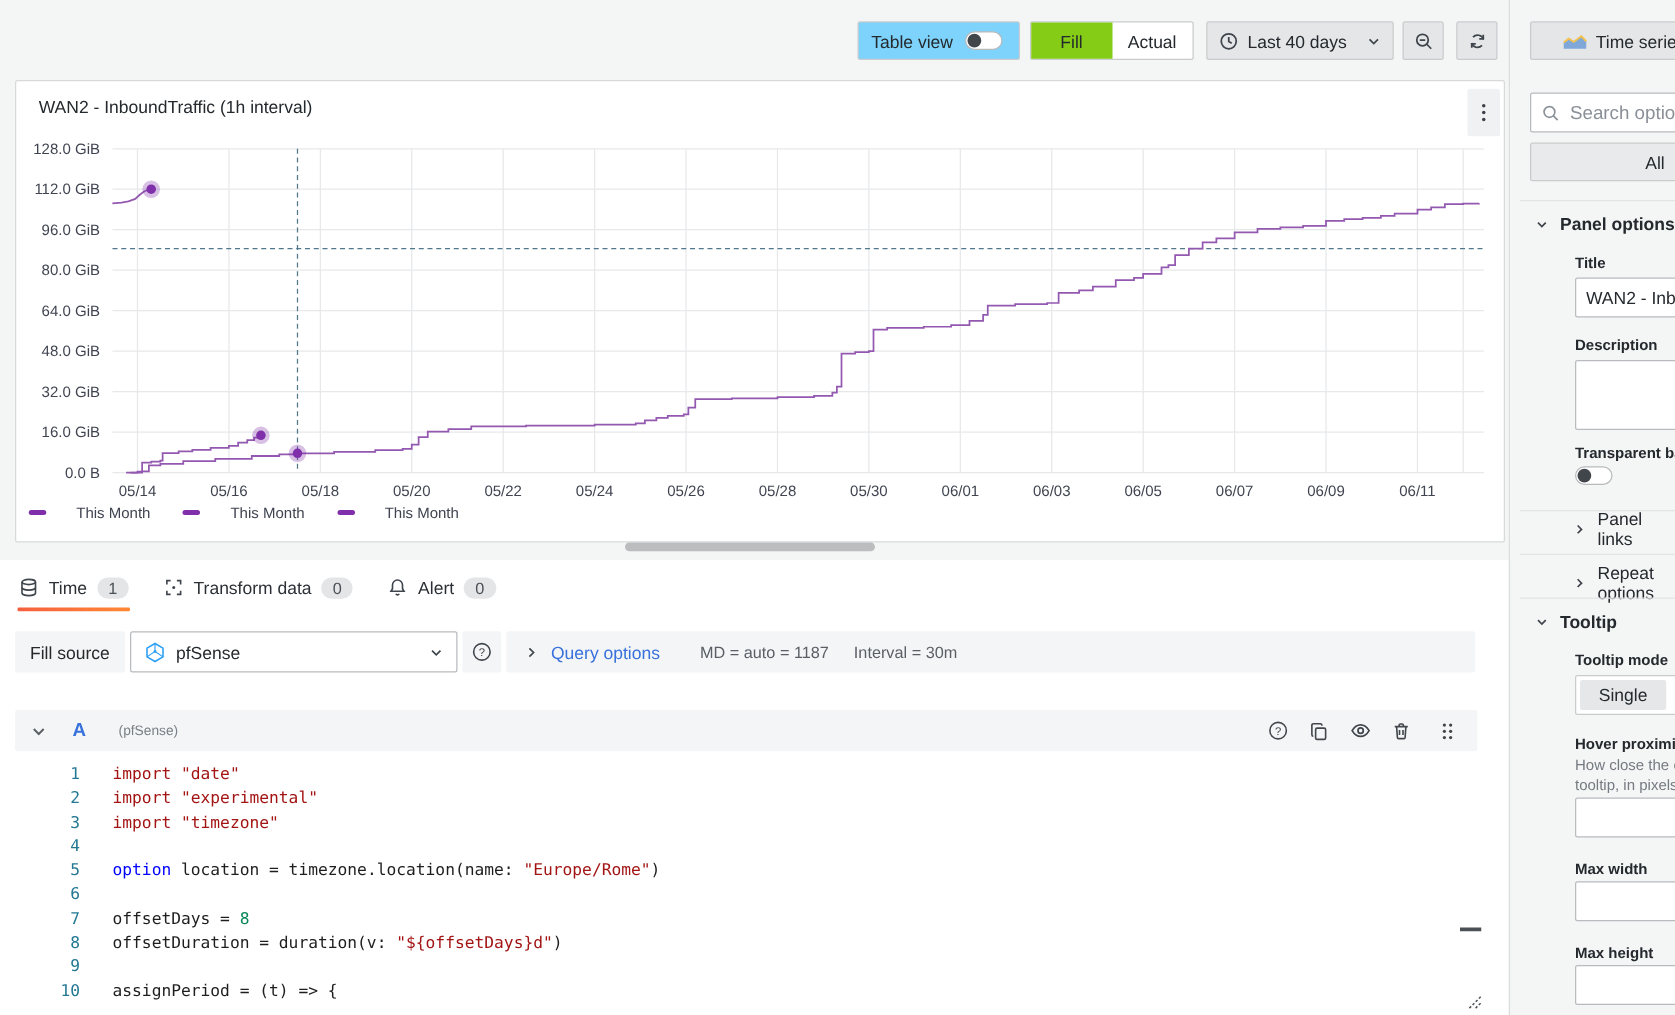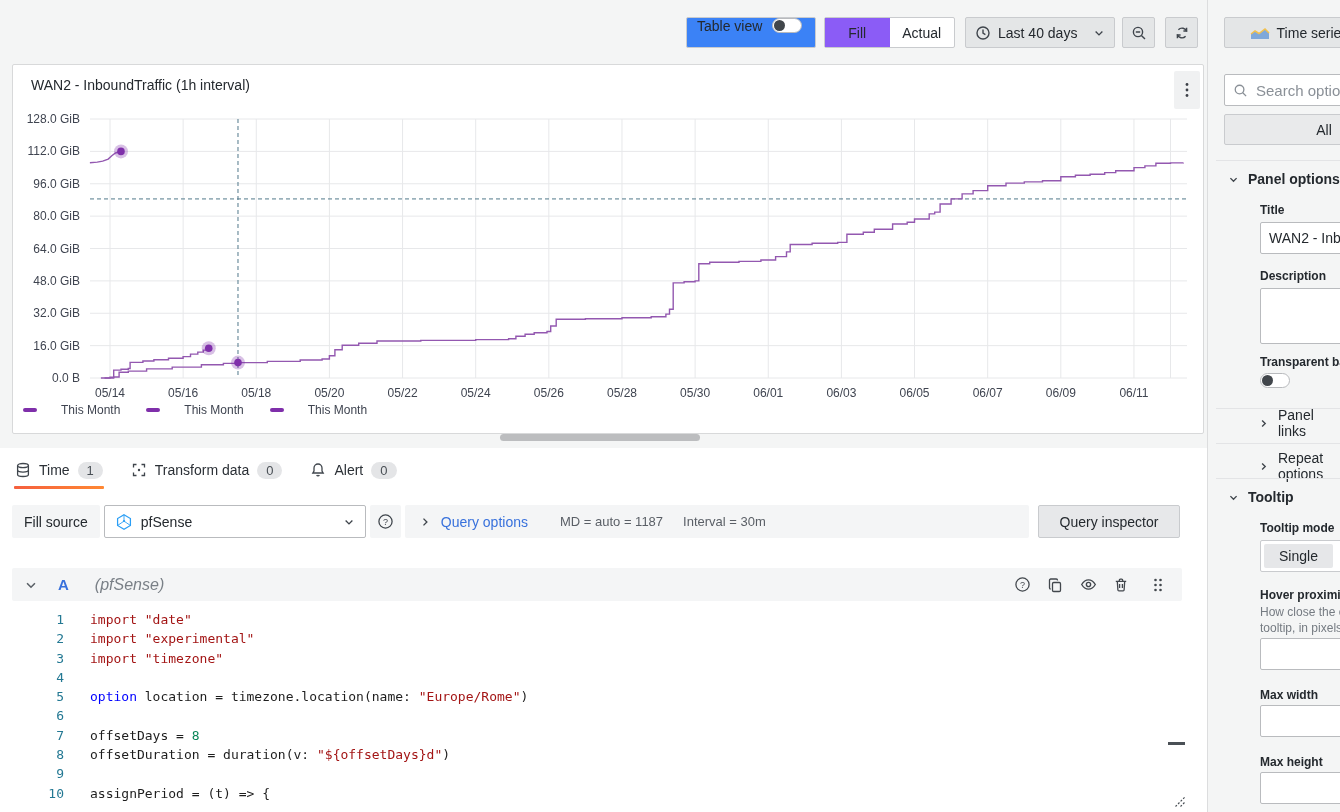--- a/index.html
+++ b/index.html
@@ -7,30 +7,30 @@
   body {
     width:1340px; height:812px; overflow:hidden; position:relative;
     background:#f4f5f5; color:#24292e;
     font-family:"Liberation Sans", sans-serif; font-size:14px;
   }
   svg { display:block; }
   .icon { color:#3f454c; flex:none; }
 
   
   .tv-box { position:absolute; left:686px; top:17px; width:130px; height:31px;
-    background:#3b82f6; border:1px solid #c9cbce; border-radius:2px;
-    display:flex; gap:10px; padding:0 10px; }
+    background:#7dd3fc; border:1px solid #c9cbce; border-radius:2px;
+    display:flex; align-items:center; gap:10px; padding:0 10px; }
   .toggle { width:30px; height:15px; border:1px solid #b8babd; border-radius:8px;
     background:#fff; position:relative; flex:none; }
   .toggle .knob { position:absolute; left:1px; top:1px; width:11px; height:11px;
     border-radius:50%; background:#41464b; }
   .seg { position:absolute; left:824px; top:17px; width:131px; height:31px;
     background:#fff; border:1px solid #c9cbce; border-radius:2px; display:flex; }
   .seg .opt { flex:1; display:flex; align-items:center; justify-content:center; }
-  .seg .opt.sel { background:#8b5cf6; }
+  .seg .opt.sel { background:#84cc16; }
   .gbtn { background:#e4e6e7; border:1px solid #c9cbce; border-radius:2px;
     display:flex; align-items:center; justify-content:center; gap:7px; }
   .trange { position:absolute; left:965px; top:17px; width:150px; height:31px; padding:0 9px; }
   .zoomout { position:absolute; left:1122px; top:17px; width:33px; height:31px; }
   .refresh { position:absolute; left:1165px; top:17px; width:33px; height:31px; }
 
   
   .viz { position:absolute; left:12px; top:64px; width:1192px; height:370px;
     background:#fff; border:1px solid #d8d9da; border-radius:2px; }
   .viz-title { position:absolute; left:18px; top:12px; font-size:14px; color:#24292e; }
@@ -62,21 +62,21 @@
   .help-btn { width:31px; background:#f4f5f6; border-radius:2px; display:flex; align-items:center; justify-content:center; }
   .q-opts { flex:1; background:#f4f5f6; border-radius:2px; display:flex; align-items:center; gap:10px; padding:0 14px; }
   .q-opts .qo-label { color:#3871dc; margin-right:22px; }
   .q-opts .qo-meta { font-size:13px; color:#5a5f66; margin-right:10px; }
   .inspector { width:142px; margin-left:5px; background:#e7e8ea; border:1px solid #c9cbce;
     border-radius:2px; display:flex; align-items:center; justify-content:center; }
 
   .qed-head { position:absolute; left:12px; top:120px; width:1170px; height:33px;
     background:#f4f5f6; border-radius:2px; display:flex; align-items:center; padding:0 12px; }
   .qed-head .refid { color:#3871dc; font-weight:bold; font-size:15px; margin-left:20px; }
-  .qed-head .dshint { font-style:italic; font-size:16px; color:#7a8087; margin-left:26px; }
+  .qed-head .dshint { font-size:11px; color:#7a8087; margin-left:26px; }
   .qed-icons { margin-left:auto; display:flex; gap:9px; }
   .qicon { width:24px; height:24px; display:flex; align-items:center; justify-content:center; color:#42474d; }
 
   .code { position:absolute; left:12px; top:154px; width:1170px; bottom:0; background:#fff;
     overflow:hidden; padding-top:8px;
     font-family:"DejaVu Sans Mono", monospace; font-size:13px; }
   .code-line { display:flex; line-height:19.3px; height:19.3px; }
   .ln { width:52px; text-align:right; color:#237893; flex:none; }
   .lc { padding-left:26px; white-space:pre; }
   .tok-kw { color:#0000ff; } .tok-str { color:#a31515; }
@@ -288,21 +288,20 @@
         </svg>
     </div>
     <div class="q-opts">
       <svg class="icon" width="12" height="12" viewBox="0 0 16 16" fill="none" stroke="currentColor" stroke-width="1.8">
           <path d="M6 3.5 10.5 8 6 12.5"></path>
         </svg>
       <span class="qo-label">Query options</span>
       <span class="qo-meta">MD = auto = 1187</span>
       <span class="qo-meta">Interval = 30m</span>
     </div>
-    <div class="inspector">Query inspector</div>
   </div>
 
   <div class="qed-head">
     <svg class="icon" width="14" height="14" viewBox="0 0 16 16" fill="none" stroke="#5a6066" stroke-width="1.8">
         <path d="M3.5 6 8 10.5 12.5 6"></path>
       </svg>
     <span class="refid">A</span>
     <span class="dshint">(pfSense)</span>
     <div class="qed-icons">
       <span class="qicon">

